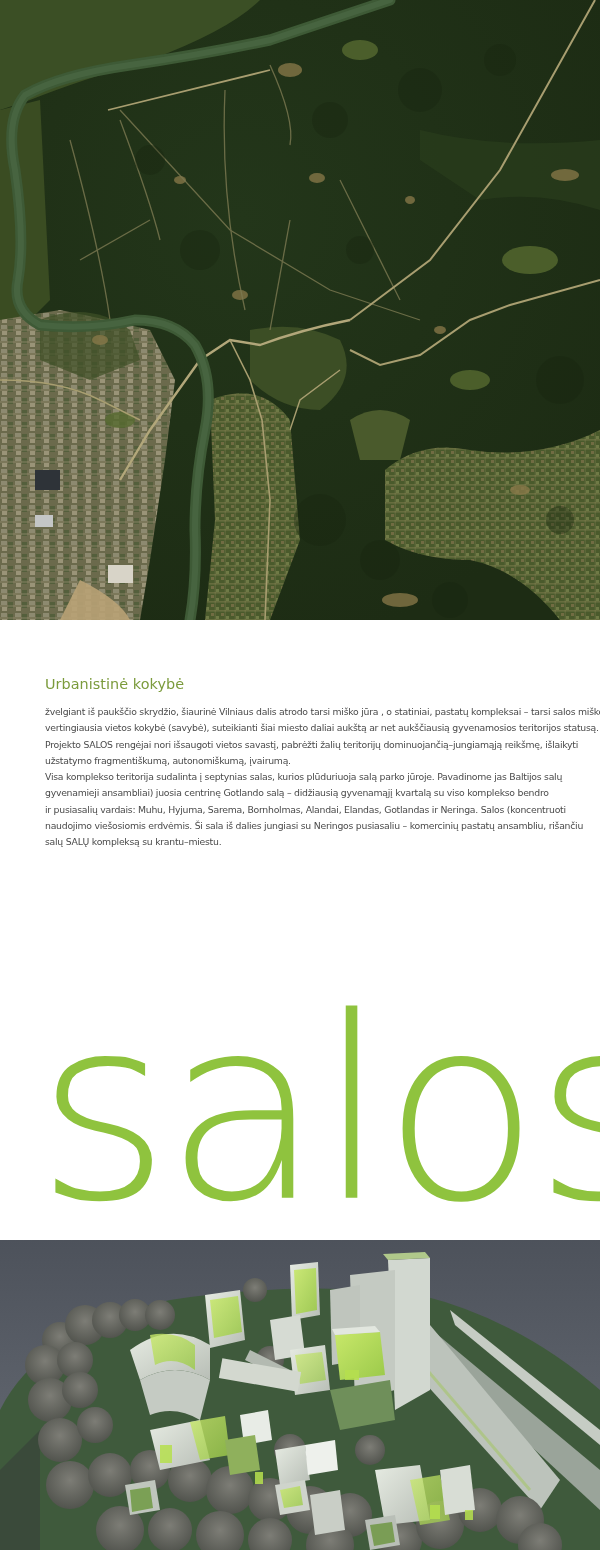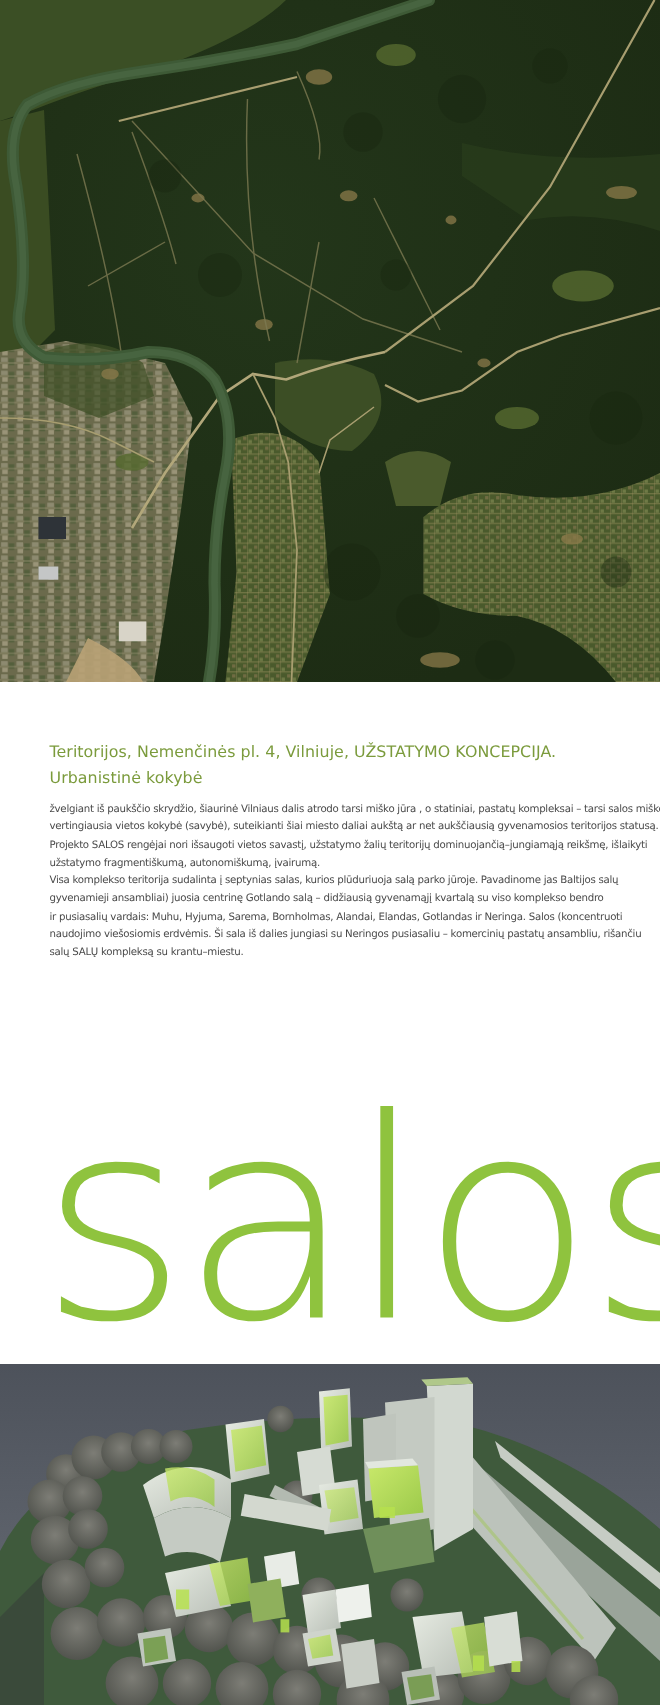--- a/index.html
+++ b/index.html
@@ -120,27 +120,26 @@
         <circle cx="380" cy="560" r="20"></circle>
         <circle cx="450" cy="600" r="18"></circle>
       <circle cx="150" cy="160" r="15"></circle>
         <circle cx="560" cy="520" r="14"></circle>
     </g>
   </svg>
 </div>
 
 <div class="textblock">
   <h1 class="title">
-    <span style="display:block">Teritorijos, Nemenčinės pl. 4, Vilniuje, UŽSTATYMO KONCEPCIJA.</span>
     <span style="display:block">Urbanistinė kokybė</span>
   </h1>
   <div class="body">
     <span class="line">žvelgiant iš paukščio skrydžio, šiaurinė Vilniaus dalis atrodo tarsi miško jūra , o statiniai, pastatų kompleksai – tarsi salos miško</span>
     <span class="line">vertingiausia vietos kokybė (savybė), suteikianti šiai miesto daliai aukštą ar net aukščiausią gyvenamosios teritorijos statusą.</span>
-    <span class="line">Projekto SALOS rengėjai nori išsaugoti vietos savastį, užstatymo žalių teritorijų dominuojančią–jungiamąją reikšmę, išlaikyti</span>
+    <span class="line">Projekto SALOS rengėjai nori išsaugoti vietos savastį, pabrėžti žalių teritorijų dominuojančią–jungiamąją reikšmę, išlaikyti</span>
     <span class="line">užstatymo fragmentiškumą, autonomiškumą, įvairumą.</span>
     <span class="line">Visa komplekso teritorija sudalinta į septynias salas, kurios plūduriuoja salą parko jūroje. Pavadinome jas Baltijos salų</span>
     <span class="line">gyvenamieji ansambliai) juosia centrinę Gotlando salą – didžiausią gyvenamąjį kvartalą su viso komplekso bendro</span>
     <span class="line">ir pusiasalių vardais: Muhu, Hyjuma, Sarema, Bornholmas, Alandai, Elandas, Gotlandas ir Neringa. Salos (koncentruoti</span>
     <span class="line">naudojimo viešosiomis erdvėmis. Ši sala iš dalies jungiasi su Neringos pusiasaliu – komercinių pastatų ansambliu, rišančiu</span>
     <span class="line">salų SALŲ kompleksą su krantu–miestu.</span>
   </div>
 </div>
 
 <div class="bigword">

